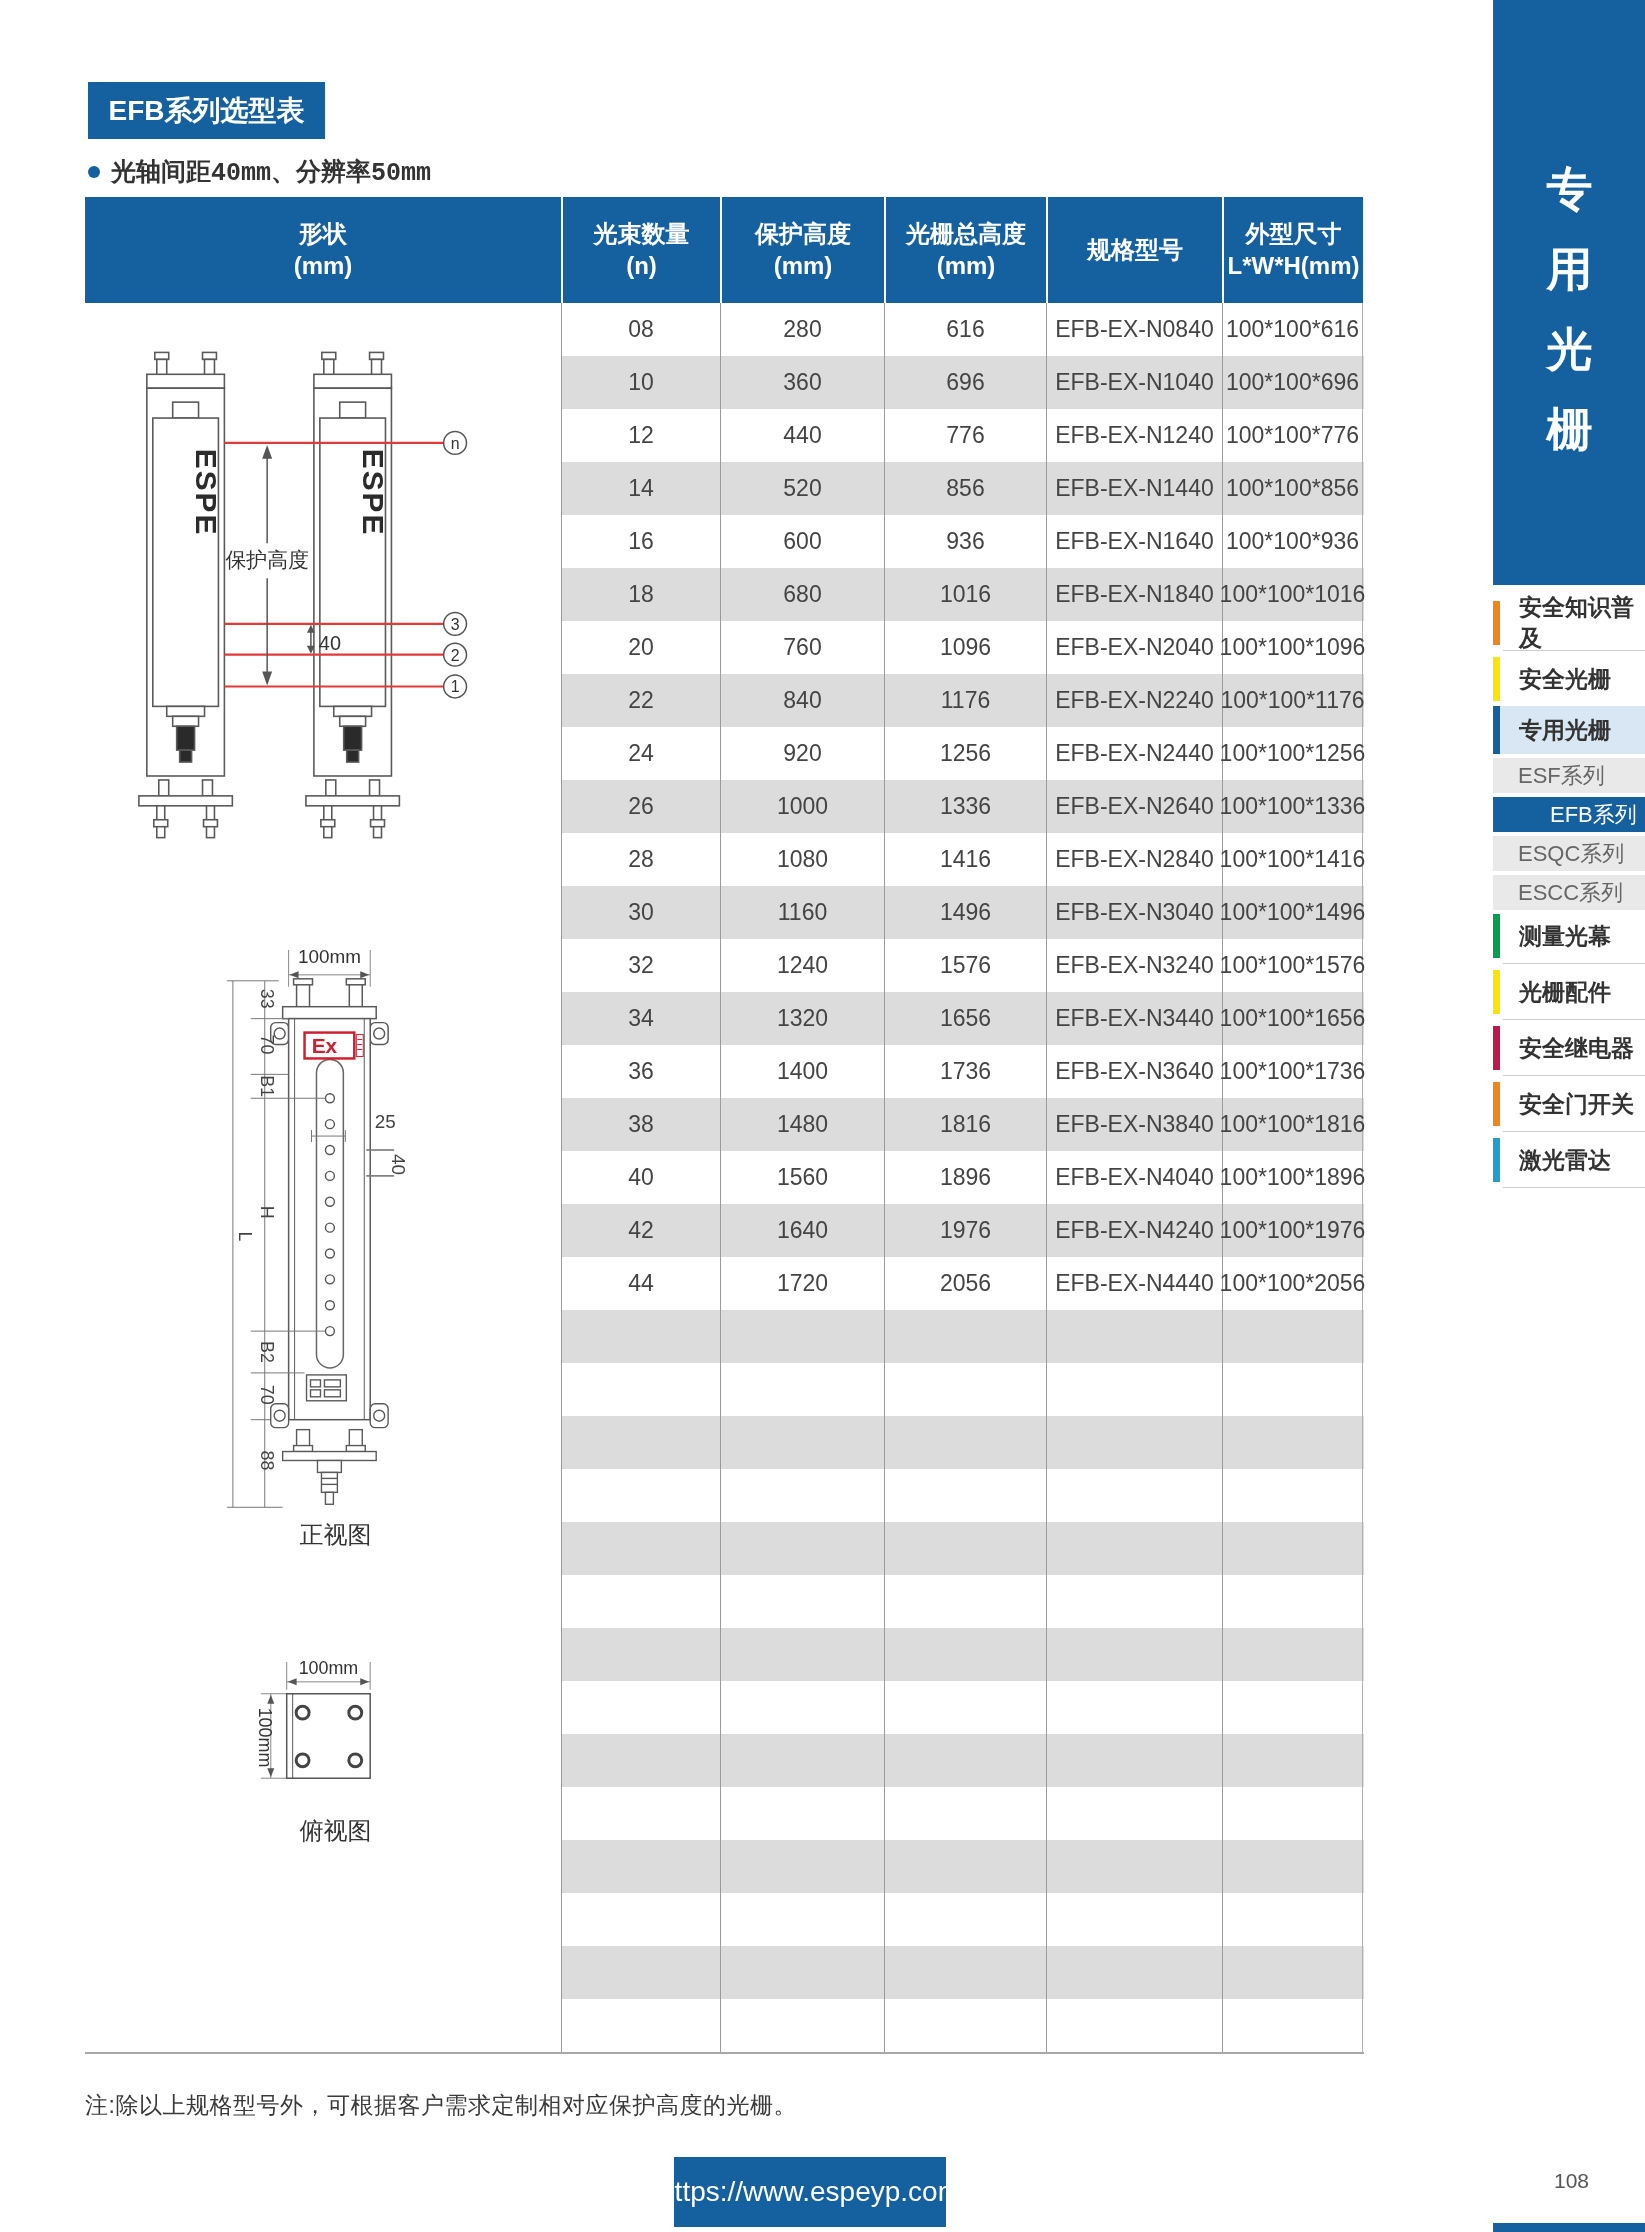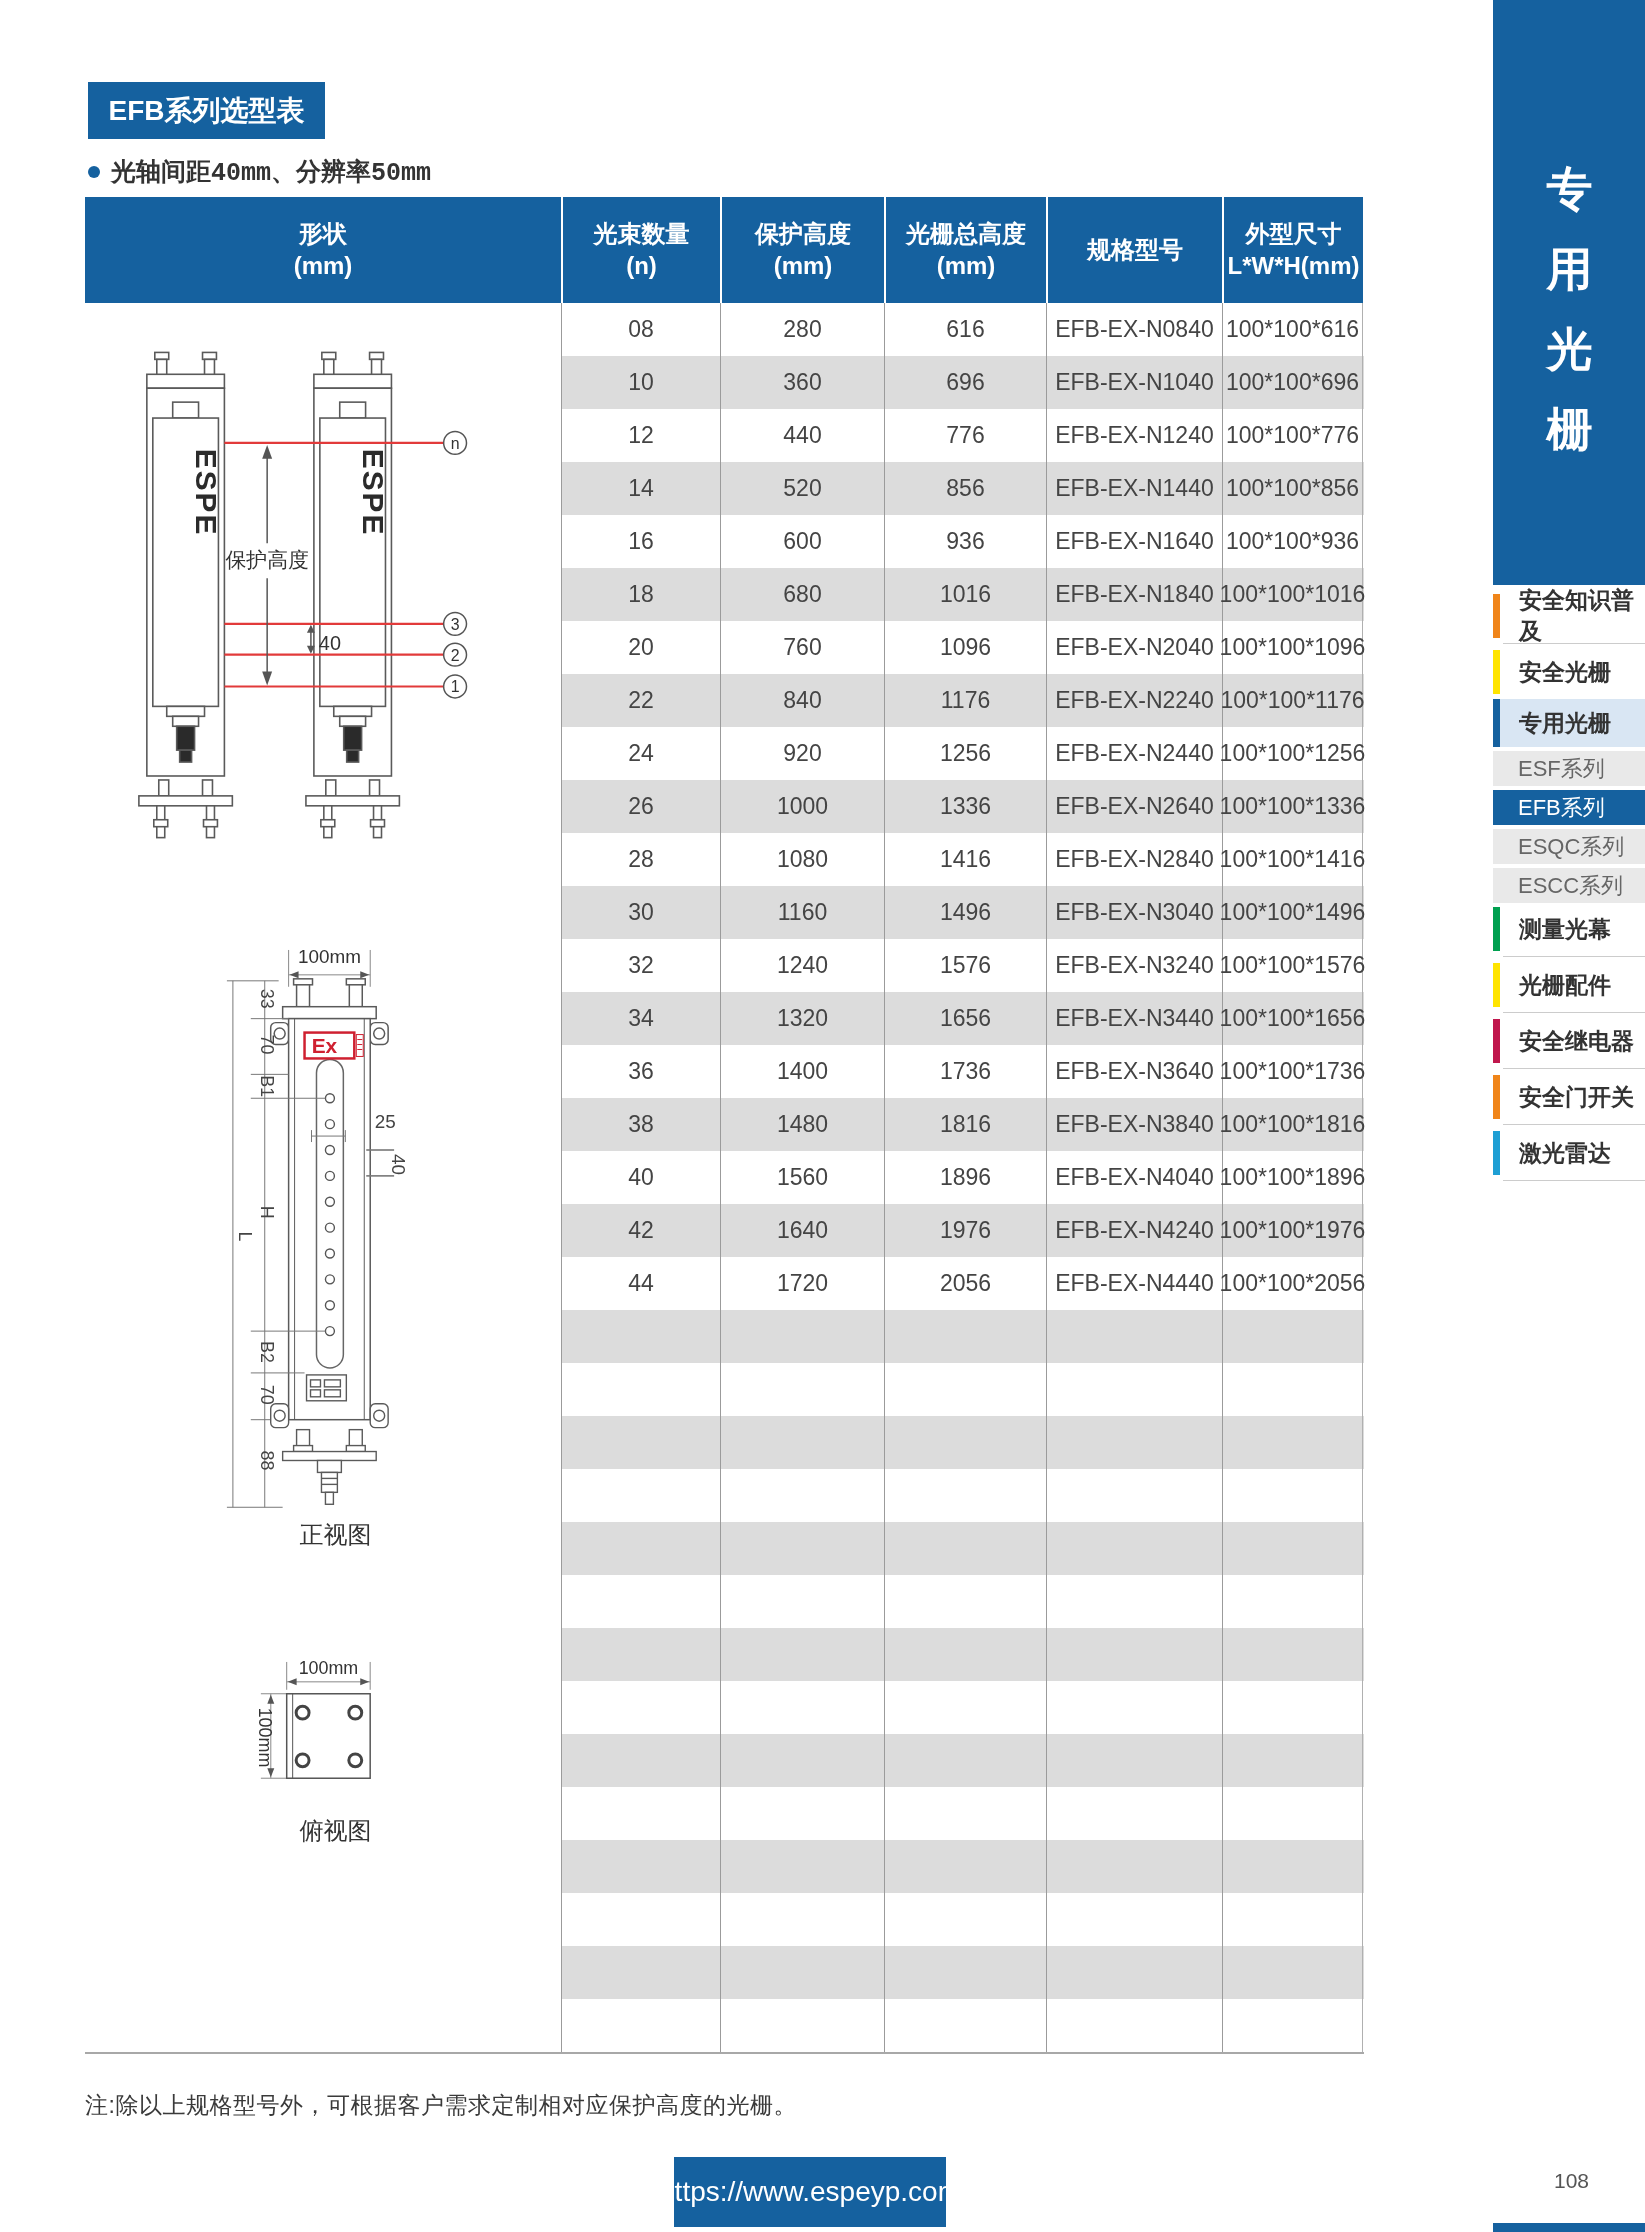--- a/index.html
+++ b/index.html
@@ -29,28 +29,28 @@
         justify-content:center;font-size:23px;color:#444;}
   .c1{width:159px}.c2{width:164px}.c3{width:162px}.c4{width:176px}.c5{width:141px;border-right:1px solid #b0b0b0;}
 
   .diag-caption{position:absolute;width:119px;text-align:center;font-size:24px;color:#333;}
 
   
   .sidebar{position:absolute;left:1493px;top:0;width:153px;}
   .banner{height:585px;background:#15619f;display:flex;flex-direction:column;align-items:center;
           padding-top:149px;box-sizing:border-box;}
   .bchar{color:#fff;font-size:46px;font-weight:bold;line-height:80px;}
-  .menu{margin-top:9px;}
+  .menu{margin-top:16px;}
   .m-main{position:relative;height:44px;background:#fff;display:flex;align-items:center;margin-bottom:5px;}
   .m-main-active{background:#d9e6f3;height:48px;margin-bottom:4px;}
   .accent{position:absolute;left:0;top:0;width:7px;height:100%;}
   .m-main .lbl{padding-left:26px;font-size:23px;font-weight:bold;color:#333;}
   .m-sub{height:35px;background:#e9e9e9;display:flex;align-items:center;margin-bottom:4px;}
   .m-sub .lbl{padding-left:25px;font-size:22px;color:#666;}
-  .m-sub-active{background:#15619f;}
+  .m-sub-active{background:#15619f;padding-left:32px;}
   .m-sub-active .lbl{color:#fff;}
   .sep{height:1px;background:#ccc;margin:1px 0 6px 10px;}
 
   
   .note{position:absolute;left:85px;top:2090px;font-size:23px;color:#3a3a3a;letter-spacing:0.5px;}
   .footer-box{position:absolute;left:674px;top:2157px;width:272px;height:70px;background:#15619f;
       color:#fff;font-size:28px;display:flex;align-items:center;justify-content:center;}
   .page-number{position:absolute;left:1554px;top:2169px;font-size:21px;color:#555;}
   .corner-strip{position:absolute;left:1493px;top:2223px;width:153px;height:10px;background:#15619f;}
 

